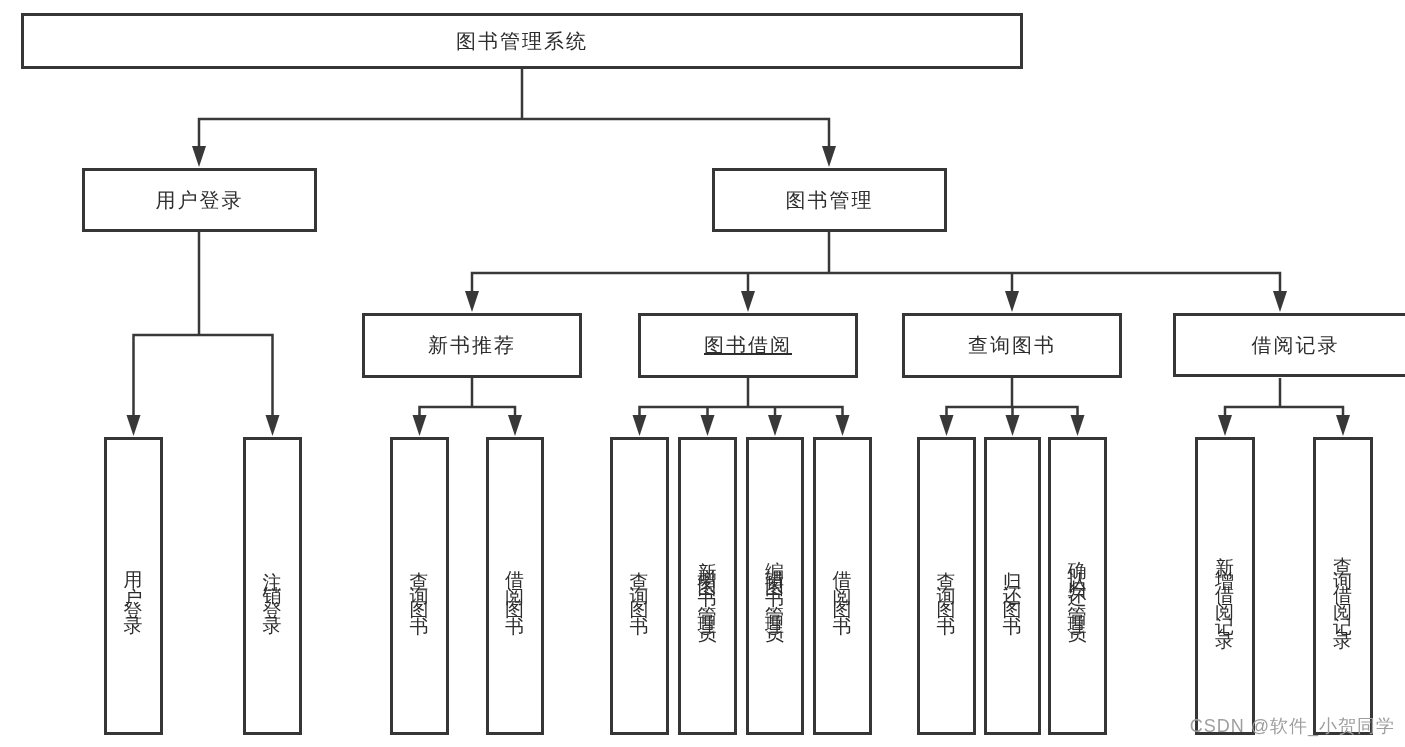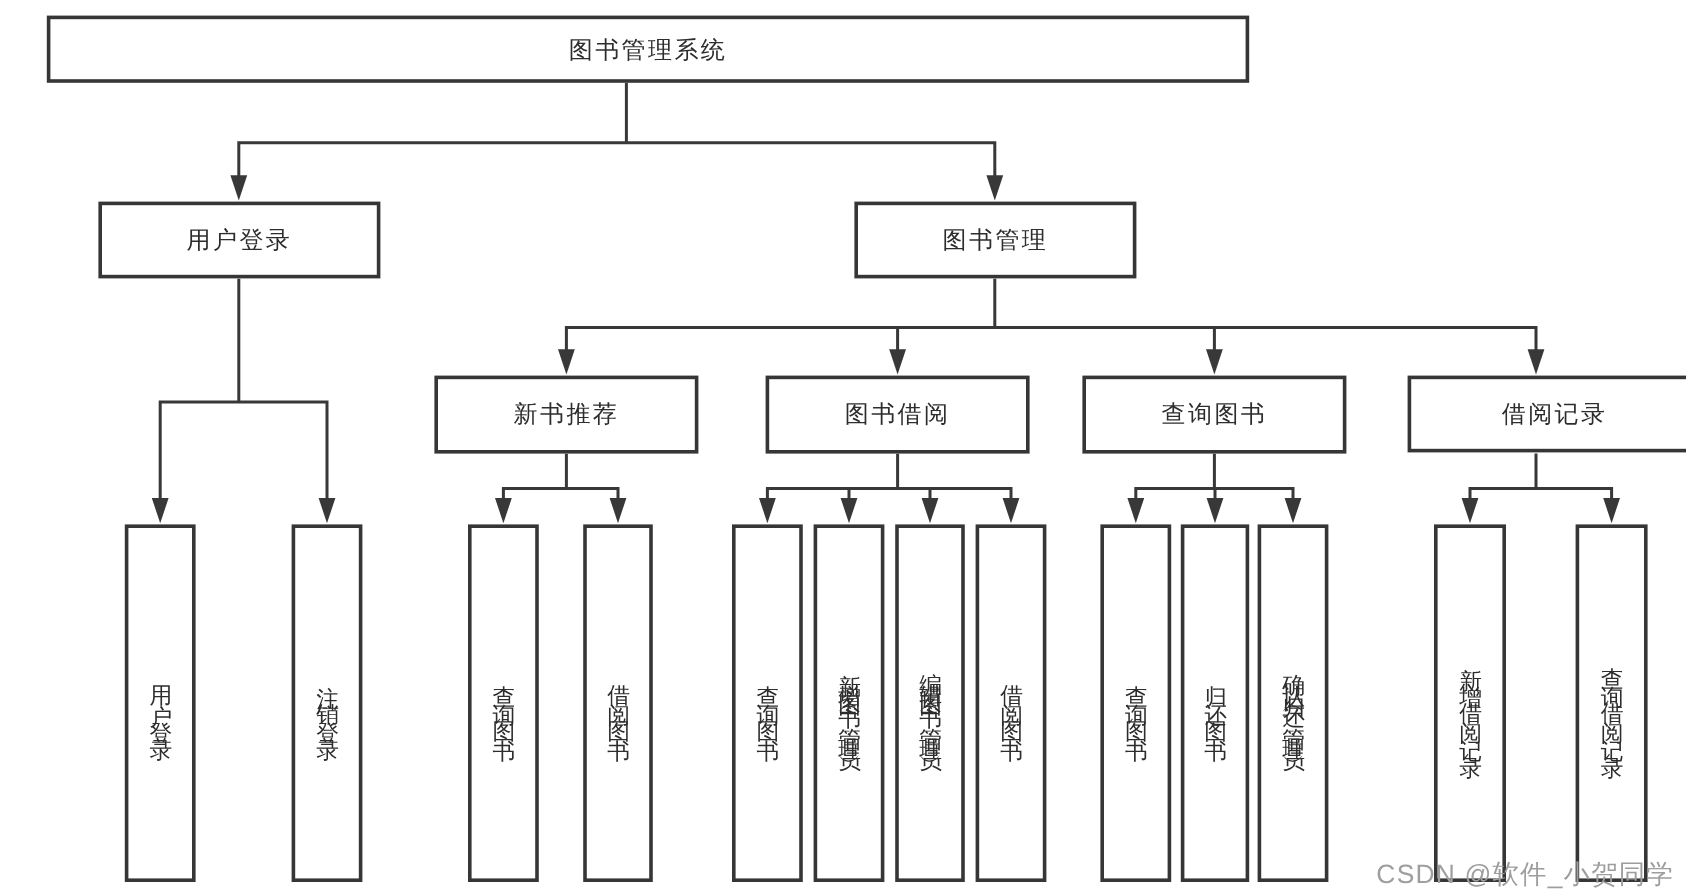--- a/index.html
+++ b/index.html
@@ -15,43 +15,43 @@
     display:flex;align-items:center;justify-content:center;color:#2d2d2d;z-index:1;
   }
   .node .label{font-size:20px;letter-spacing:2px;white-space:nowrap;}
   .leaf{top:437px;height:298px;}
   .leaf .label{
     writing-mode:vertical-rl;text-orientation:mixed;
     font-size:19px;line-height:1;letter-spacing:15px;white-space:nowrap;
   }
   .leaf .label.long{letter-spacing:9px;}
   
-  #n-root {left:39px;  top:13px;  width:1002px;height:56px;}
+  #n-root {left:21px;  top:13px;  width:1002px;height:56px;}
   #n-login{left:82px;  top:168px; width:235px; height:64px;}
   #n-mgmt {left:712px; top:168px; width:235px; height:64px;}
   #n-rec  {left:362px; top:313px; width:220px; height:65px;}
-  #n-bor  {left:638px; top:313px; width:220px; height:65px;}
+  #n-bor  {left:638px; top:313px; width:220px; height:65px;text-decoration:underline;}
   #n-cur  {left:902px; top:313px; width:220px; height:65px;}
   #n-hist {left:1173px;top:313px; width:245px; height:64px;}
   #l1 {left:104px; width:59px;}
   #l2 {left:243px; width:59px;}
   #l3 {left:390px; width:59px;}
   #l4 {left:486px; width:58px;}
   #l5 {left:610px; width:59px;}
   #l6 {left:678px; width:59px;}
   #l7 {left:746px; width:58px;}
   #l8 {left:813px; width:59px;}
   #l9 {left:917px; width:59px;}
   #l10{left:984px; width:57px;}
   #l11{left:1048px;width:59px;}
   #l12{left:1195px;width:60px;}
   #l13{left:1313px;width:60px;}
   .watermark{
     position:absolute;right:10px;top:714px;z-index:3;
-    font-size:22px;letter-spacing:1px;color:#9e9e9e;white-space:nowrap;
+    font-size:18px;letter-spacing:1px;color:#9e9e9e;white-space:nowrap;
   }
 </style>
 </head>
 <body>
 
 <div class="stage">
 
   <svg class="connectors" width="1405" height="747" viewBox="0 0 1405 747">
 
     <g>

